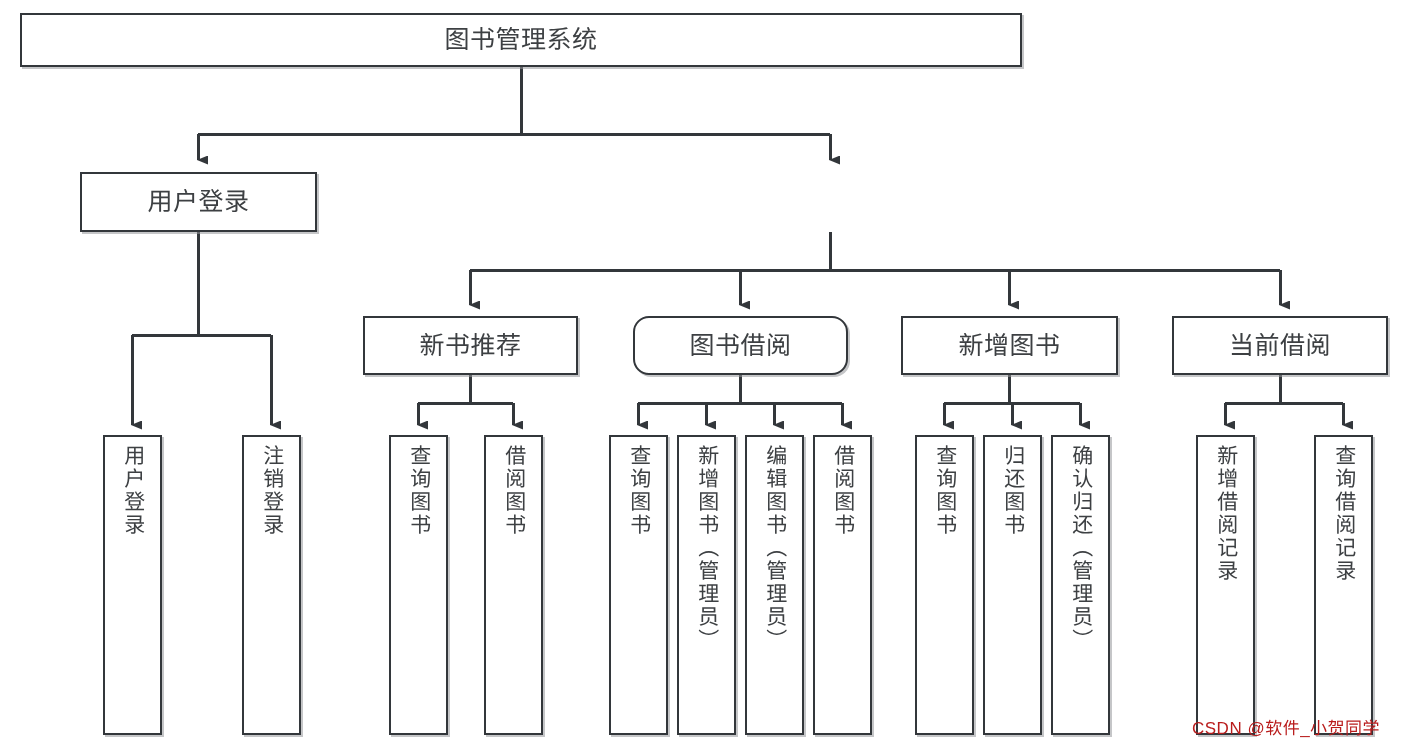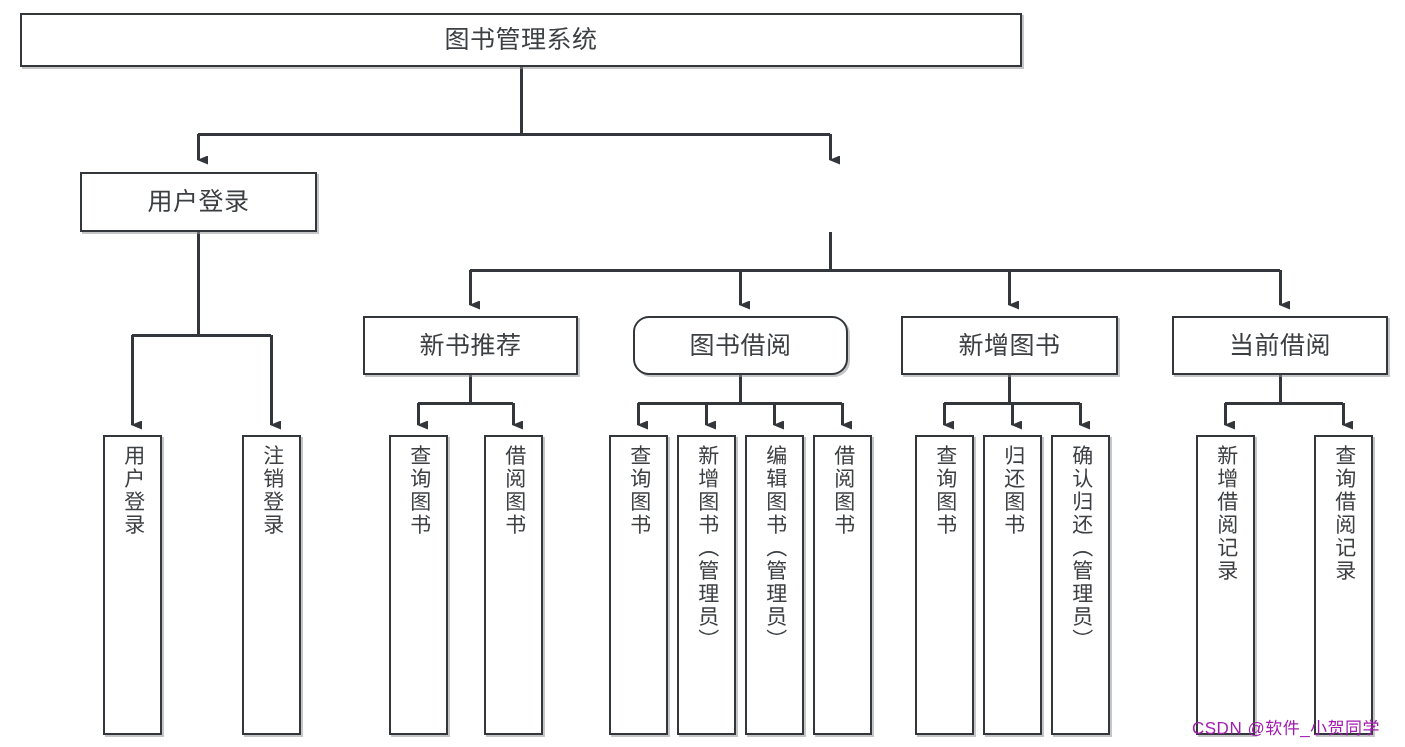--- a/index.html
+++ b/index.html
@@ -56,21 +56,21 @@
     text-orientation: upright;
     font-size: 21px;
     line-height: 1.26;
     letter-spacing: 2px;
   }
   #watermark {
     position: absolute;
     left: 1192px;
     top: 714px;
     font-size: 17px;
-    color: #a21caf;
+    color: #b91c1c;
     letter-spacing: 0.5px;
     white-space: nowrap;
     z-index: 6;
     pointer-events: none;
   }
 </style>
 </head>
 <body>
 
 <div id="diagram-root">

